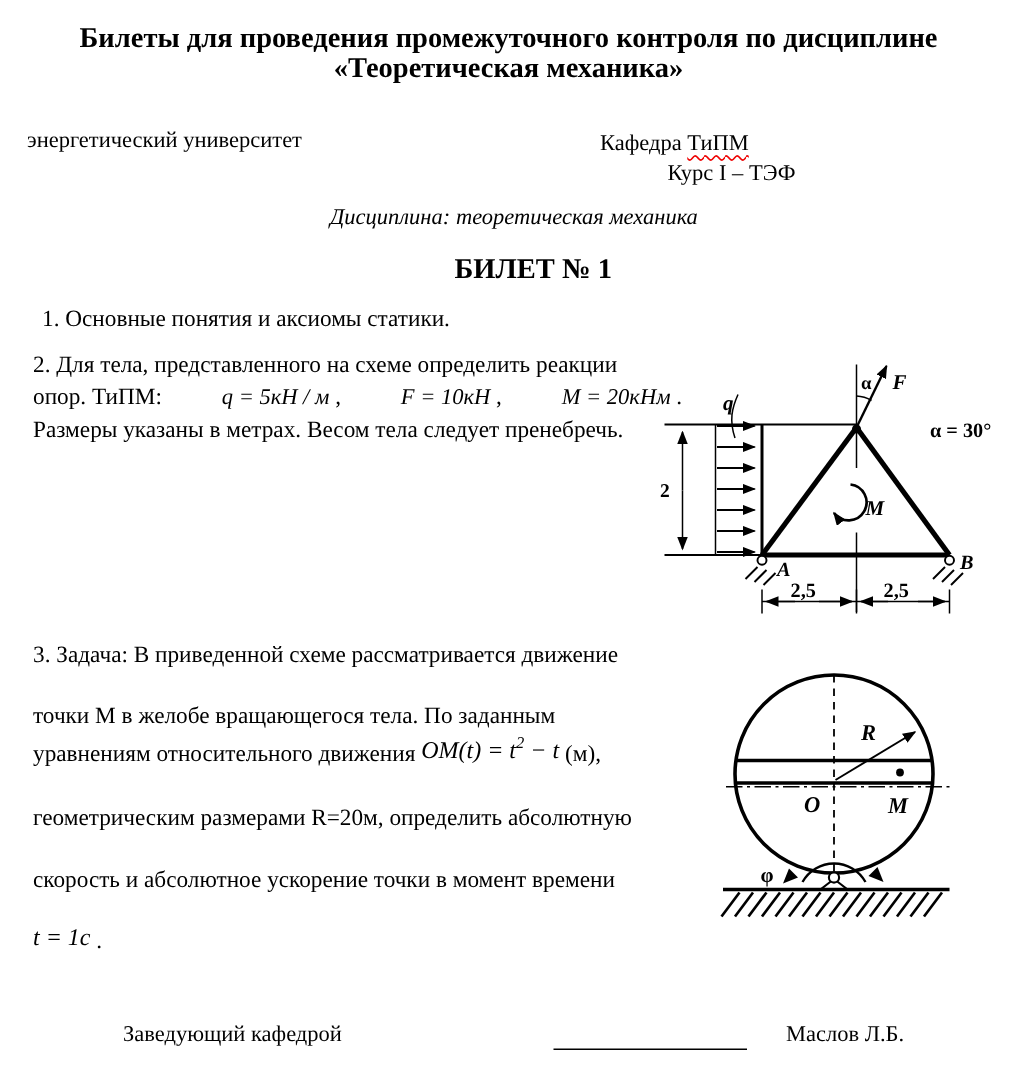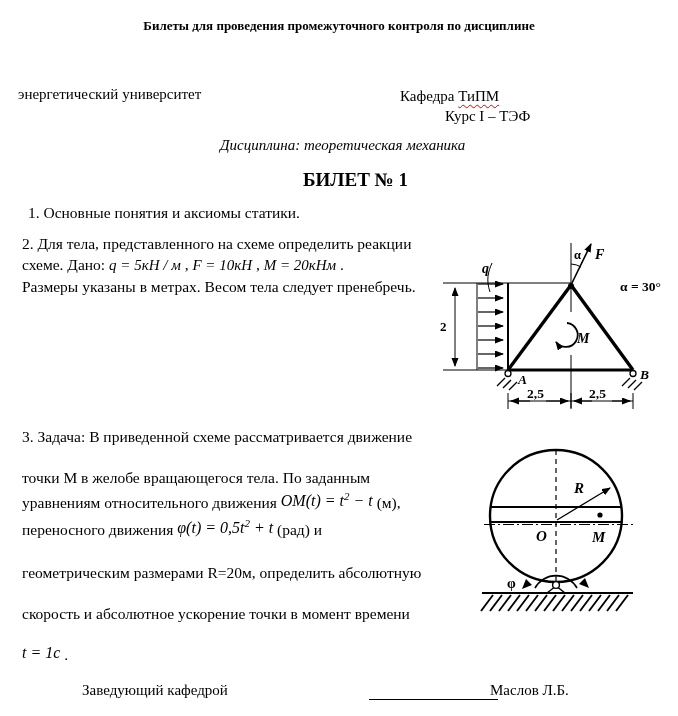--- a/index.html
+++ b/index.html
@@ -5,62 +5,63 @@
   html,body{margin:0;padding:0;}
   body{
     width:678px;height:716px;background:#ffffff;color:#000;
     font-family:"Liberation Serif","DejaVu Serif",serif;
     position:relative;overflow:hidden;
   }
   .abs{position:absolute;}
   .b{font-weight:bold;}
   .i{font-style:italic;}
   .nw{white-space:nowrap;}
-  .title{width:678px;text-align:center;font-weight:bold;font-size:13px;line-height:20px;}
+  .title{width:678px;text-align:center;font-weight:bold;font-size:19px;line-height:20px;}
   .small14{font-size:15px;line-height:20px;}
   .wavy{
     text-decoration-line:underline;
     text-decoration-style:wavy;
     text-decoration-color:#e00;
     text-decoration-thickness:1px;
     text-underline-offset:3px;
   }
   .par{font-size:15.5px;line-height:21px;}
-  .math{font-style:italic;font-size:15px;}
+  .math{font-style:italic;font-size:15px;margin-left:36px;}
   .fml{font-style:italic;font-size:16px;position:relative;top:-2px;}
   .fml sup{font-size:11px;}
   .line27{height:27px;}
   .line21{height:21px;margin-top:20px;}
   .sigline{display:inline-block;width:129px;border-bottom:1px solid #000;height:14px;vertical-align:baseline;}
   svg text{font-family:"Liberation Serif","DejaVu Serif",serif;}
 </style>
 </head>
 <body>
 
 <div class="abs title" style="top:16px;left:0;">
   <div>Билеты для проведения промежуточного контроля по дисциплине</div>
+  <div>«Теоретическая механика»</div>
 </div>
 
 <div class="abs small14 nw" style="top:84px;left:18px;">
   <div>энергетический университет</div>
 </div>
 
 <div class="abs small14 nw" style="top:86px;left:400px;"><span>Кафедра </span><span class="wavy">ТиПМ</span></div>
 
 <div class="abs small14 nw" style="top:106px;left:445px;">Курс I – ТЭФ</div>
 
 <div class="abs i nw" style="top:137px;left:185px;font-size:15px;margin-left:35px;">Дисциплина: теоретическая механика</div>
 
 <div class="abs b nw" style="top:169px;left:303px;font-size:19px;">БИЛЕТ № 1</div>
 
 <div class="abs par nw" style="top:202px;left:28px;">1. Основные понятия и аксиомы статики.</div>
 
 <div class="abs par" style="top:233px;left:22px;">
   <div class="nw">2. Для тела, представленного на схеме определить реакции</div>
-  <div class="nw"><span>схеме.  Дано: </span><span class="math">q = 5кН / м</span><span> ,  </span><span class="math">F = 10кН</span><span> ,  </span><span class="math">М = 20кНм</span><span> .</span></div>
+  <div class="nw"><span>опор.  ТиПМ: </span><span class="math">q = 5кН / м</span><span> ,  </span><span class="math">F = 10кН</span><span> ,  </span><span class="math">М = 20кНм</span><span> .</span></div>
   <div class="nw">Размеры указаны в метрах. Весом тела следует пренебречь.</div>
 </div>
 
 <svg class="abs" style="top:236px;left:436px;" width="242" height="176" viewBox="436 236 242 176">
   <defs>
     <marker id="arr1" markerWidth="9" markerHeight="8" refX="8" refY="3.5" orient="auto" markerUnits="userSpaceOnUse">
       <path d="M0,0 L9,3.5 L0,7 z" fill="#000"></path>
     </marker>
   </defs>
 
@@ -132,21 +133,20 @@
     <line x1="612" y1="401" x2="630" y2="401" stroke="#000" stroke-width="1" marker-end="url(#arr1)"></line>
   </g>
   <text x="527" y="398" font-size="13.5" font-weight="bold">2,5</text>
   <text x="589" y="398" font-size="13.5" font-weight="bold">2,5</text>
 </svg>
 
 <div class="abs par" style="top:406px;left:22px;">
   <div class="nw line21"> 3. Задача: В приведенной схеме рассматривается движение</div>
   <div class="nw line21">точки М в желобе вращающегося тела. По заданным</div>
   <div class="nw line27"><span>уравнениям относительного движения </span><span class="fml"><span>OM(t) = t</span><sup>2</sup><span> − t</span></span><span> (м),</span></div>
-  <div class="nw line27"><span>переносного движения </span><span class="fml"><span>φ(t) = 0,5t</span><sup>2</sup><span> + t</span></span><span> (рад) и</span></div>
   <div class="nw line21">геометрическим размерами R=20м, определить абсолютную</div>
   <div class="nw line21">скорость и абсолютное ускорение точки в момент времени</div>
   <div class="nw line21"><span class="fml">t = 1c</span><span> .</span></div>
 </div>
 
 <svg class="abs" style="top:444px;left:478px;" width="172" height="172" viewBox="478 444 172 172">
   <defs>
     <marker id="arr2" markerWidth="9" markerHeight="8" refX="8" refY="3.5" orient="auto" markerUnits="userSpaceOnUse">
       <path d="M0,0 L9,3.5 L0,7 z" fill="#000"></path>
     </marker>
@@ -194,14 +194,14 @@
       <line x1="601" y1="595" x2="589" y2="611" stroke="#000" stroke-width="1.8"></line>
       <line x1="610" y1="595" x2="598" y2="611" stroke="#000" stroke-width="1.8"></line>
       <line x1="619" y1="595" x2="607" y2="611" stroke="#000" stroke-width="1.8"></line>
       <line x1="628" y1="595" x2="616" y2="611" stroke="#000" stroke-width="1.8"></line>
     </g>
 </svg>
 
 <div class="abs nw" style="top:682px;left:0;width:678px;font-size:15px;">
   <span style="position:absolute;left:82px;">Заведующий кафедрой</span>
   <span class="sigline" style="position:absolute;left:369px;top:3px;"></span>
-  <span style="position:absolute;left:490px;">Маслов Л.Б.</span>
+  <span style="position:absolute;left:524px;">Маслов Л.Б.</span>
 </div>
 
 </body></html>

